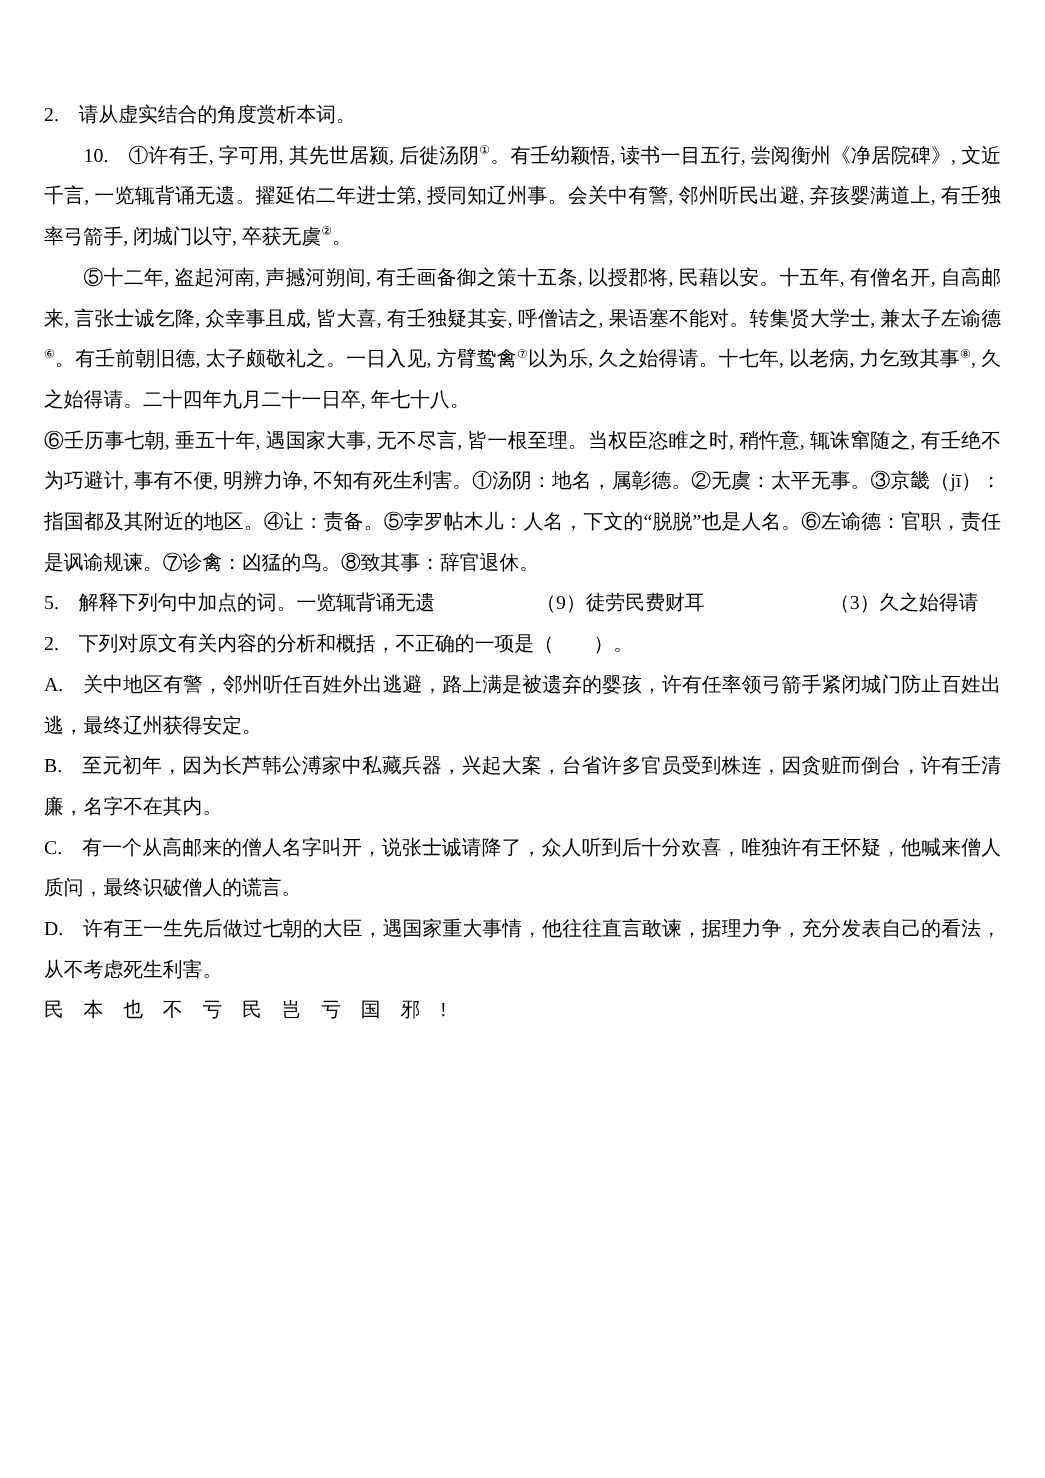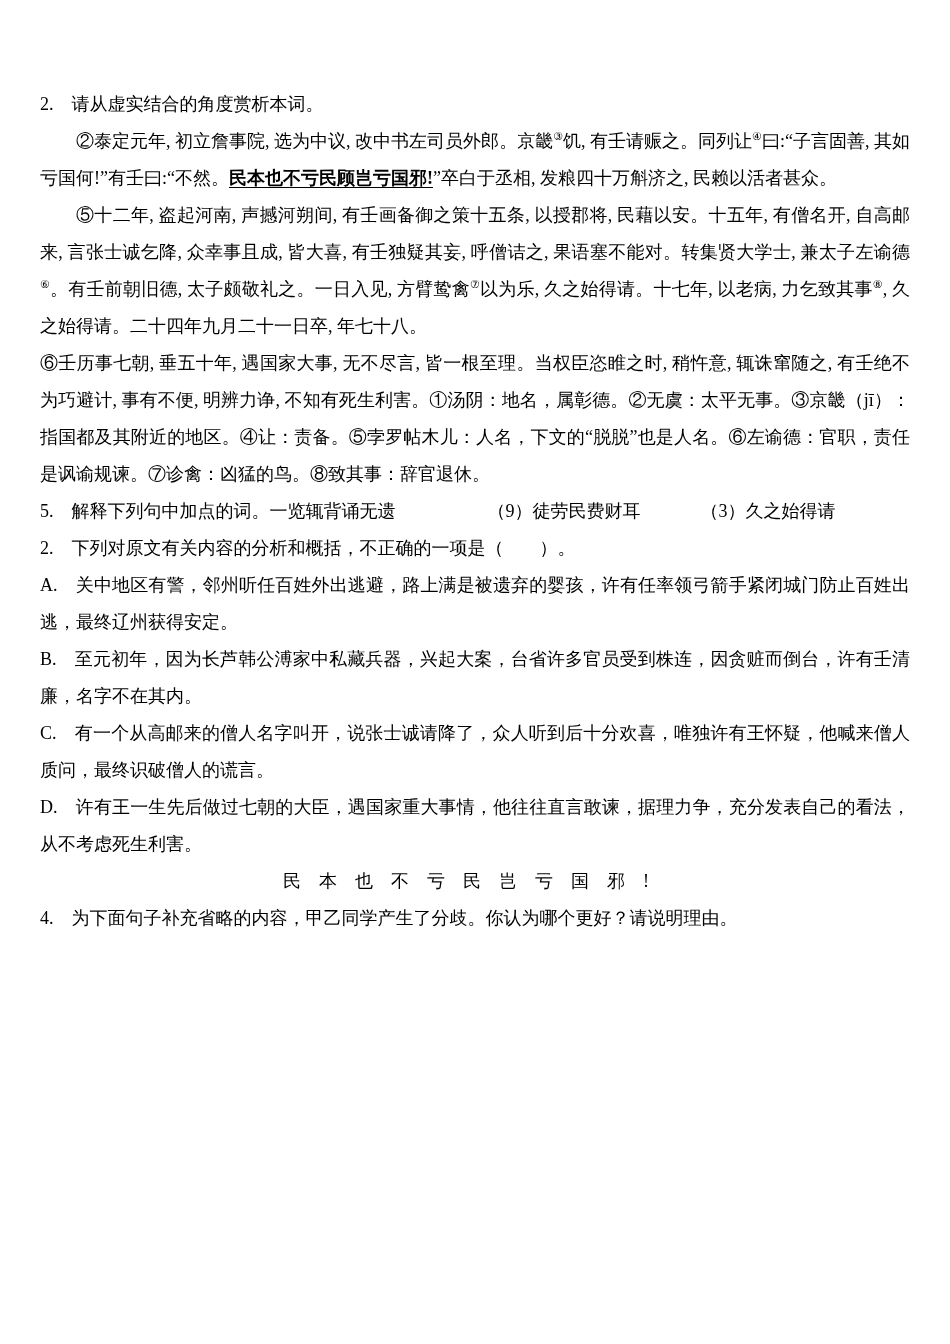--- a/index.html
+++ b/index.html
@@ -30,35 +30,35 @@
     font-size: 11px;
     line-height: 0;
     vertical-align: super;
   }
   .u {
     font-weight: 700;
     text-decoration: underline;
     text-underline-offset: 3px;
   }
   .gap-a { margin-left: 92px; }
-  .gap-b { margin-left: 60px; }
+  .gap-b { margin-left: 114px; }
   p.spaced {
-    text-align: center;
+    text-align: left;
     letter-spacing: 1.0em;
   }
 </style>
 </head>
 <body>
 
 <div class="page">
 
   <p><span>2.　请从虚实结合的角度赏析本词。</span></p>
 
+  <p class="ind"><span>10.　①许有壬, 字可用, 其先世居颍, 后徙汤阴</span><sup class="note">①</sup><span>。有壬幼颖悟, 读书一目五行, 尝阅衡州《净居院碑》, 文近千言, 一览辄背诵无遗。擢延佑二年进士第, 授同知辽州事。会关中有警, 邻州听民出避, 弃孩婴满道上, 有壬独率弓箭手, 闭城门以守, 卒获无虞</span><sup class="note">②</sup><span>。</span></p>
 
-  <p class="ind"><span>②泰定元年, 初立詹事院, 选为中议, 改中书左司员外郎。京畿</span><sup class="note">③</sup><span>饥, 有壬请赈之。同列让</span><sup class="note">④</sup><span>曰:“子言固善, 其如亏国何!”有壬曰:“不然。</span><span class="u">民本也不亏民顾岂亏国邪!</span><span>”卒白于丞相, 发粮四十万斛济之, 民赖以活者甚众。</span></p>
 
 
 
   <p class="ind"><span>⑤十二年, 盗起河南, 声撼河朔间, 有壬画备御之策十五条, 以授郡将, 民藉以安。十五年, 有僧名开, 自高邮来, 言张士诚乞降, 众幸事且成, 皆大喜, 有壬独疑其妄, 呼僧诘之, 果语塞不能对。转集贤大学士, 兼太子左谕德</span><sup class="note">⑥</sup><span>。有壬前朝旧德, 太子颇敬礼之。一日入见, 方臂鸷禽</span><sup class="note">⑦</sup><span>以为乐, 久之始得请。十七年, 以老病, 力乞致其事</span><sup class="note">⑧</sup><span>, 久之始得请。二十四年九月二十一日卒, 年七十八。</span></p>
 
   <p><span>⑥壬历事七朝, 垂五十年, 遇国家大事, 无不尽言, 皆一根至理。当权臣恣睢之时, 稍忤意, 辄诛窜随之, 有壬绝不为巧避计, 事有不便, 明辨力诤, 不知有死生利害。①汤阴：地名，属彰德。②无虞：太平无事。③京畿（jī）：指国都及其附近的地区。④让：责备。⑤孛罗帖木儿：人名，下文的“脱脱”也是人名。⑥左谕德：官职，责任是讽谕规谏。⑦诊禽：凶猛的鸟。⑧致其事：辞官退休。</span></p>
 
   <p class="noj"><span>5.　解释下列句中加点的词。一览辄背诵无遗</span><span class="gap-a">（9）徒劳民费财耳</span><span class="gap-b">（3）久之始得请</span></p>
 
   <p><span>2.　下列对原文有关内容的分析和概括，不正确的一项是（　　）。</span></p>
@@ -67,15 +67,14 @@
 
   <p><span>B.　至元初年，因为长芦韩公溥家中私藏兵器，兴起大案，台省许多官员受到株连，因贪赃而倒台，许有壬清廉，名字不在其内。</span></p>
 
   <p><span>C.　有一个从高邮来的僧人名字叫开，说张士诚请降了，众人听到后十分欢喜，唯独许有王怀疑，他喊来僧人质问，最终识破僧人的谎言。</span></p>
 
   <p><span>D.　许有王一生先后做过七朝的大臣，遇国家重大事情，他往往直言敢谏，据理力争，充分发表自己的看法，从不考虑死生利害。</span></p>
 
 
   <p class="spaced"><span>民本也不亏民岂亏国邪!</span></p>
 
-  <p><span>4.　为下面句子补充省略的内容，甲乙同学产生了分歧。你认为哪个更好？请说明理由。</span></p>
 
 </div>
 
 </body></html>

